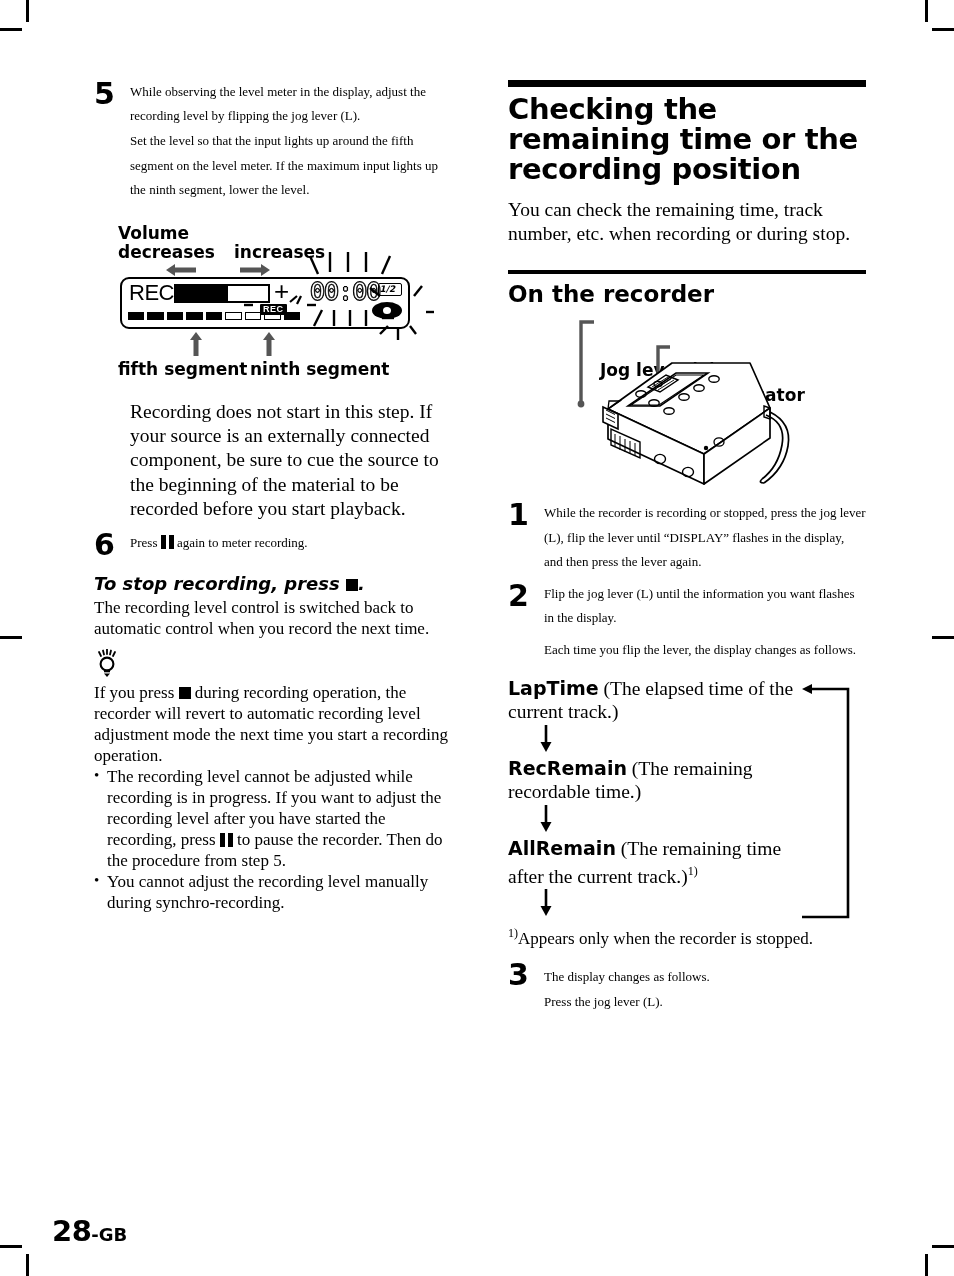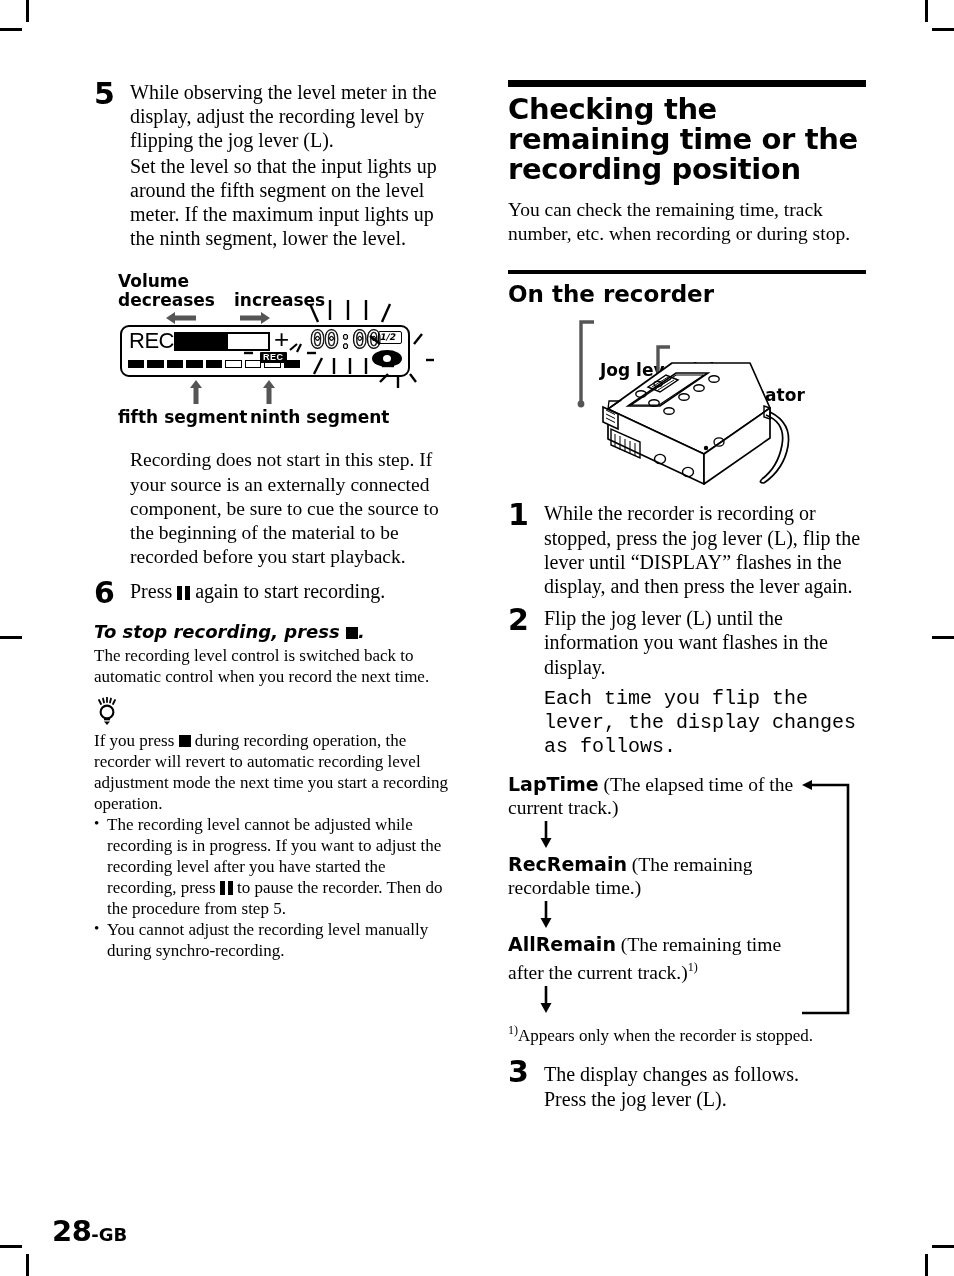--- a/index.html
+++ b/index.html
@@ -43,21 +43,21 @@
     font-weight: bold;
     font-size: 30px;
     line-height: 28px;
     width: 36px;
     flex: 0 0 36px;
     letter-spacing: -1px;
   }
   .step-body { flex: 1 1 auto; }
   .step-body p {
     margin: 0 0 0 0;
-    font-size: 20px;
+    font-size: 13px;
     line-height: 24.2px;
   }
   .step-body p + p { margin-top: 1px; }
 
   .indent-block {
     margin-left: 36px;
     font-size: 19.5px;
     line-height: 24.2px;
   }
   .indent-block p { margin: 0; }
@@ -491,21 +491,21 @@
 
   
   <div class="indent-block" style="margin-top:10px;">
     <p>Recording does not start in this step. If your source is an externally connected component, be sure to cue the source to the beginning of the material to be recorded before you start playback.</p>
   </div>
 
   
   <div class="step" style="margin-top:10px;">
     <div class="step-num">6</div>
     <div class="step-body">
-      <p><span>Press</span> <span class="glyph-pause"></span> <span>again to start recording.</span></p>
+      <p><span>Press</span> <span class="glyph-pause"></span> <span>again to meter recording.</span></p>
     </div>
   </div>
 
   
   <h3 class="bold-italic" style="margin-top:14px;"><span>To stop recording, press</span> <span class="glyph-stop"></span><span>.</span></h3>
   <p class="small-text">The recording level control is switched back to automatic control when you record the next time.</p>
 
   
   <svg class="tip-icon" width="26" height="28" viewBox="0 0 26 28">
     <g stroke="#000" stroke-width="1.8" stroke-linecap="round">
@@ -622,21 +622,21 @@
     <div class="step-num">1</div>
     <div class="step-body">
       <p>While the recorder is recording or stopped, press the jog lever (L), flip the lever until “DISPLAY” flashes in the display, and then press the lever again.</p>
     </div>
   </div>
 
   <div class="step" style="margin-top:8px;">
     <div class="step-num">2</div>
     <div class="step-body">
       <p>Flip the jog lever (L) until the information you want flashes in the display.</p>
-      <p style="margin-top:8px;font-family:Liberation Mono, monospace;">Each time you flip the lever, the display changes as follows.</p>
+      <p style="margin-top:8px;">Each time you flip the lever, the display changes as follows.</p>
     </div>
   </div>
 
   <div class="cycle">
 
     <svg class="cycle-loop" width="52" height="248" viewBox="0 0 52 248" style="right:12px; top:2px;">
       <path d="M6 10 L46 10 L46 238 L-42 238" fill="none" stroke="#000" stroke-width="2.6"></path>
       <polygon points="0,10 10,5 10,15" fill="#000"></polygon>
     </svg>
 

